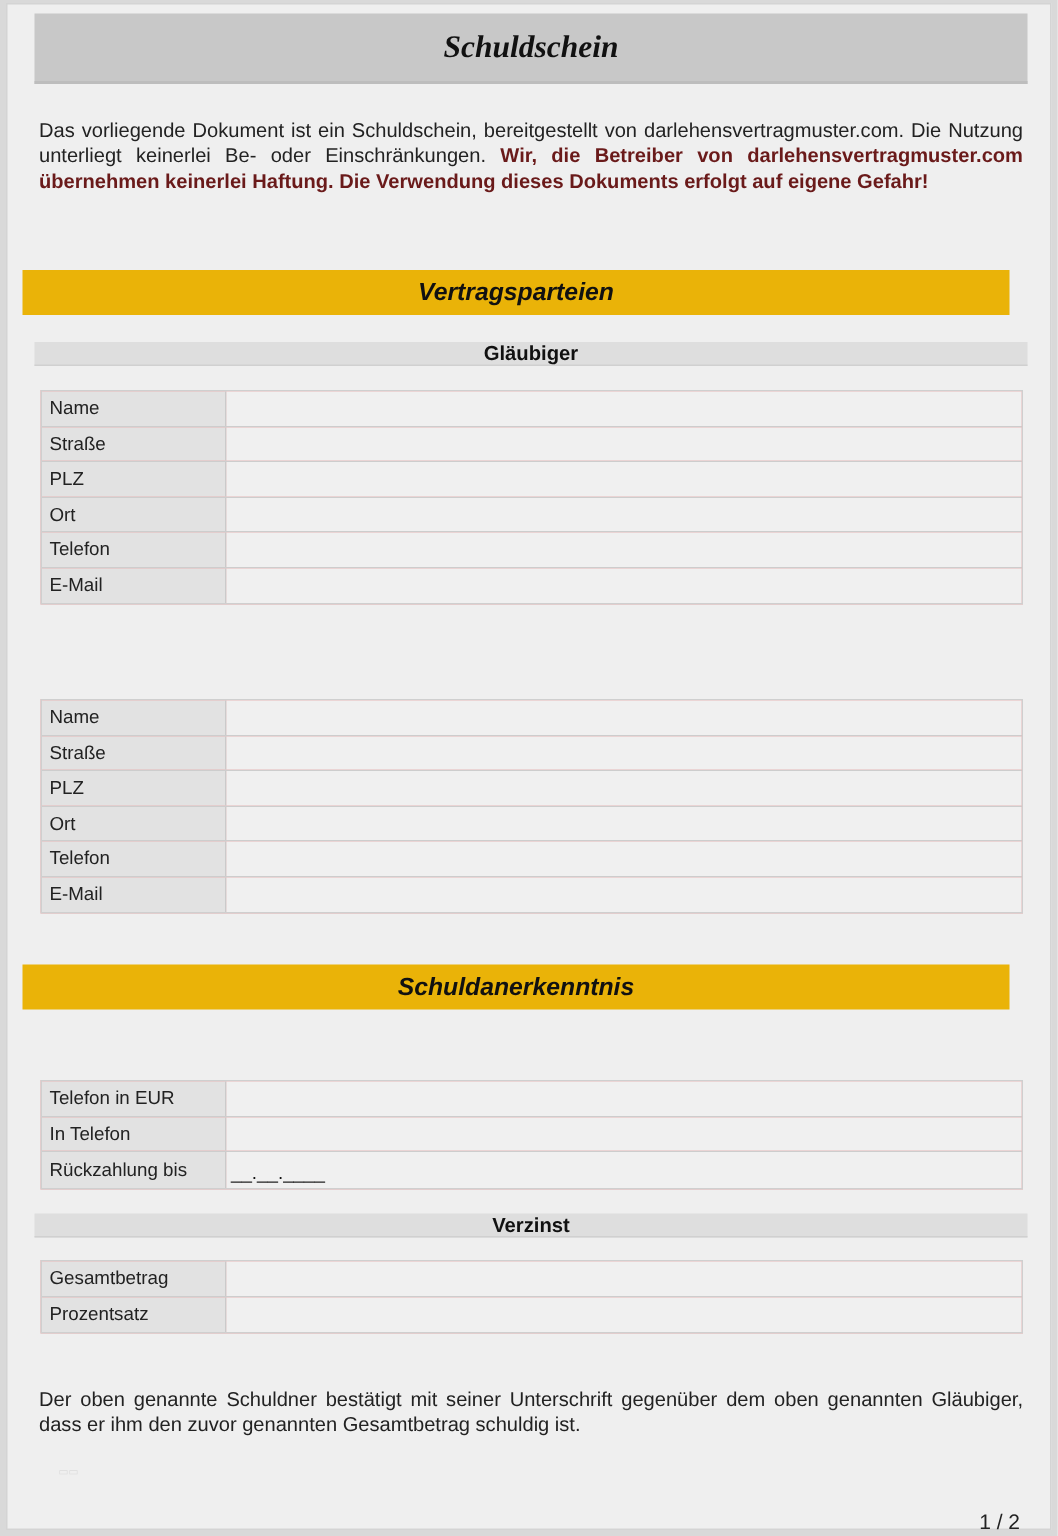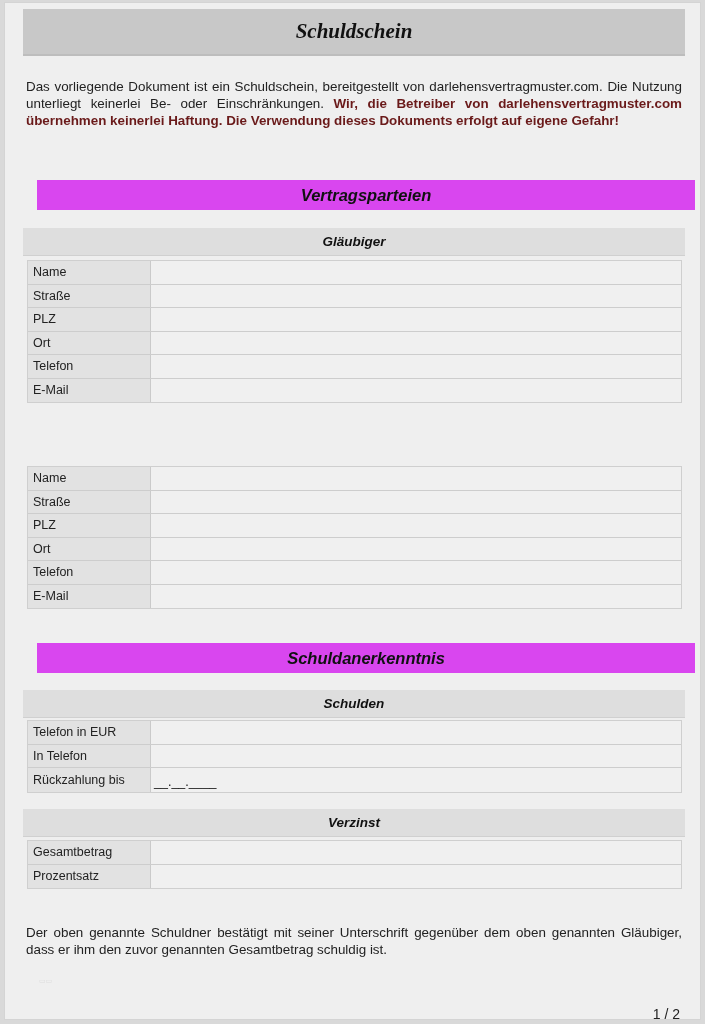--- a/index.html
+++ b/index.html
@@ -17,30 +17,30 @@
     background: #c8c8c8; border-bottom: 2px solid #bdbdbd; box-sizing: border-box;
     display: flex; align-items: center; justify-content: center;
     font-size: 21px; font-style: italic; font-weight: bold; color: #111; font-family: Liberation Serif, serif;
   }
   .intro {
     position: absolute; left: 21px; top: 75px; width: 656px;
     font-size: 13.4px; line-height: 17px; text-align: justify; color: #222;
   }
   .intro .warn { color: #6a1a1a; font-weight: bold; }
   .section-bar {
-    position: absolute; left: 32px; width: 658px; height: 30px;
-    background: #d946ef; box-sizing: border-box;
+    position: absolute; left: 10px; width: 658px; height: 30px;
+    background: #eab308; box-sizing: border-box;
     display: flex; align-items: center; justify-content: center;
     font-size: 16.5px; font-style: italic; font-weight: bold; color: #111;
   }
   .sub-bar {
-    position: absolute; left: 18px; width: 662px; height: 28px;
+    position: absolute; left: 18px; width: 662px; height: 16px;
     background: #dedede; border-bottom: 1px solid #d0d0d0; box-sizing: border-box;
     display: flex; align-items: center; justify-content: center;
-    font-size: 13.5px; font-style: italic; font-weight: bold; color: #111;
+    font-size: 13.5px; font-weight: bold; color: #111;
   }
   .ftable {
     position: absolute; left: 22px; width: 655px;
     border: 1px solid #cfcfcf; box-sizing: border-box; background: #fca5a5;
   }
   .frow { display: flex; height: 23.5px; border-bottom: 1px solid #cdcdcd; box-sizing: border-box; }
   .frow:last-child { border-bottom: none; }
   .flabel {
     width: 123px; background: #e2e2e2; border-right: 1px solid #cacaca;
     font-size: 12.5px; color: #222; padding-left: 5px; box-sizing: border-box;
@@ -123,21 +123,20 @@
         <div class="fvalue" contenteditable="true" style=""></div>
       </div>
     <div class="frow">
         <div class="flabel">E-Mail</div>
         <div class="fvalue" contenteditable="true" style=""></div>
       </div>
   </div>
 
   <div class="section-bar" style="top:640px;">Schuldanerkenntnis</div>
 
-  <div class="sub-bar" style="top:687px;">Schulden</div>
   <div class="ftable" style="top:717px;">
     <div class="frow">
         <div class="flabel">Telefon in EUR</div>
         <div class="fvalue" contenteditable="true" style=""></div>
       </div>
     <div class="frow">
         <div class="flabel">In Telefon</div>
         <div class="fvalue" contenteditable="true" style=""></div>
       </div>
     <div class="frow">

